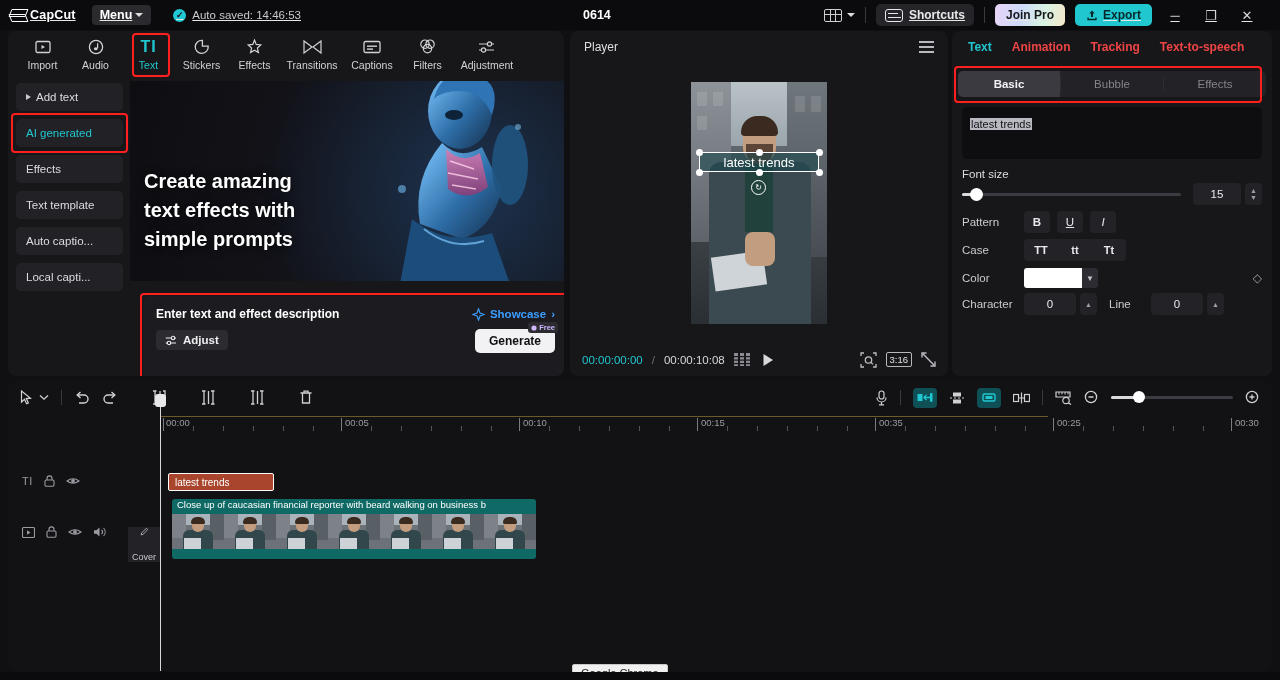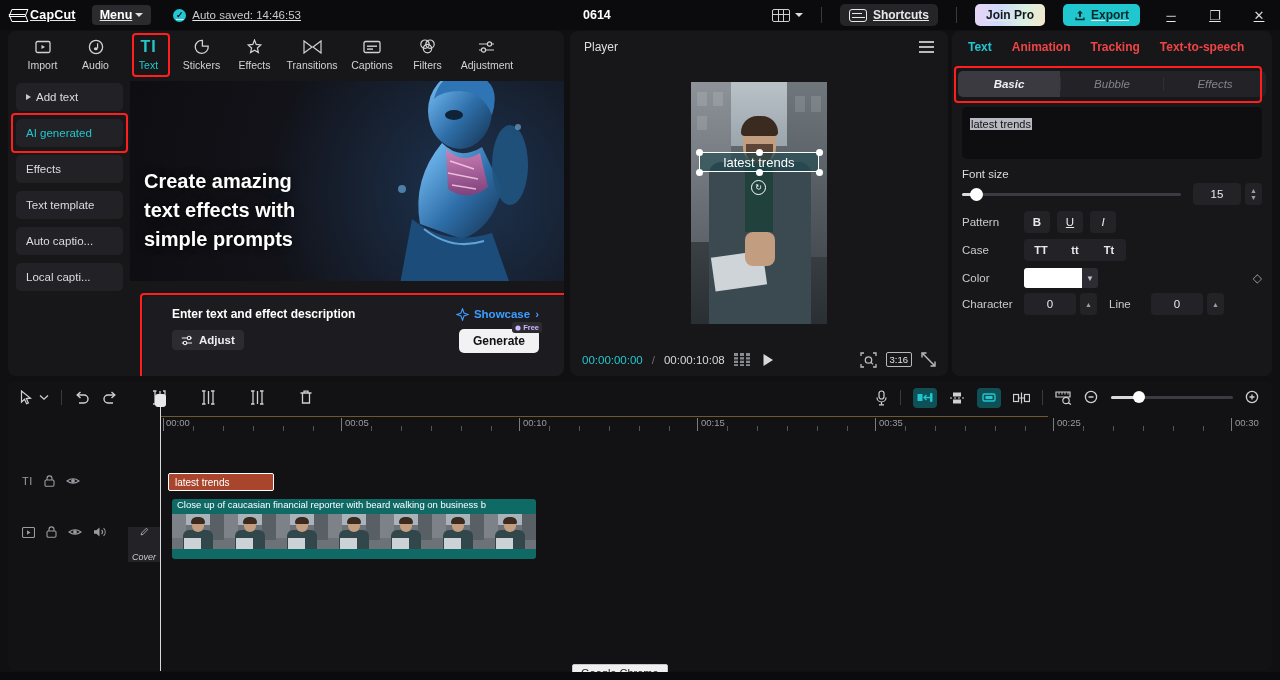--- a/index.html
+++ b/index.html
@@ -30,21 +30,21 @@
     padding: 3px 8px; display: flex; align-items: center; gap: 3px;
     font-size: 12.5px; font-weight: bold; color: #fff; cursor: pointer;
   }
   .caret-d { width:0;height:0;border-left:4px solid transparent;border-right:4px solid transparent;border-top:4px solid #ddd; }
   .autosave { margin-left: 22px; display: flex; align-items: center; gap: 6px; font-size: 11.5px; color: #c9c9cc; }
   .check-badge {
     width: 13px; height: 13px; border-radius: 50%; background: #20c8d4;
     color: #0b0b0d; font-size: 9px; display: flex; align-items: center; justify-content: center; font-weight: bold;
   }
   .proj-title { position:absolute; left: 583px; font-size: 12.5px; font-weight: bold; color:#fff; }
-  .tb-right { margin-left: auto; display: flex; align-items: center; gap: 18px; padding-right: 8px; }
+  .tb-right { margin-left: auto; display: flex; align-items: center; gap: 10px; padding-right: 20px; }
   .kbd-ico {
     width: 18px; height: 13px; border: 1.4px solid #cfcfd2; border-radius: 2px;
     position: relative;
   }
   .kbd-ico i { position:absolute; background:#cfcfd2; }
   .kbd-dd { display:flex; align-items:center; gap:5px; cursor:pointer; }
   .vsep { width: 1px; height: 16px; background: #3a3a3e; }
   .shortcuts {
     display: flex; align-items: center; gap: 6px; background: #252529;
     padding: 4px 9px; border-radius: 5px; font-size: 12px; font-weight: bold; color: #e8e8ea; cursor: pointer;
@@ -92,21 +92,21 @@
     overflow: hidden;
   }
   .promo h2 {
     position: absolute; left: 14px; top: 86px; font-size: 20px; line-height: 29px;
     font-weight: bold; color: #fff; text-shadow: 0 0 8px rgba(0,0,0,.7);
   }
   .robot { position: absolute; right: 12px; top: -12px; width: 210px; height: 215px; }
 
   .prompt-card {
     position: absolute; left: 135px; top: 265px; width: 425px; height: 108px;
-    background: #1c1c20; border-radius: 6px; padding: 11px 29px;
+    background: #1c1c20; border-radius: 6px; padding: 11px 13px;
   }
   .pc-head { display: flex; align-items: center; justify-content: space-between; }
   .pc-title { font-size: 12px; font-weight: bold; color: #fff; }
   .showcase { display:flex; align-items:center; gap:5px; font-size: 11.5px; font-weight:bold; color:#3b9dff; cursor:pointer; }
   .pc-input {
     margin-top: 9px; height: 30px; background: #0e0e11; border-radius: 5px;
     display: flex; align-items: center; padding: 0 10px; gap: 0;
   }
   .pc-ph { font-size: 11.5px; color: #74747c; }
   .pc-div { width: 1px; height: 15px; background: #4a4a52; margin: 0 12px; }
@@ -168,21 +168,21 @@
   .ratio-box { border:1.3px solid #b7b7bd; border-radius:2px; font-size:9.5px; padding:1px 3px; color:#e3e3e7; cursor:pointer; }
 
   
   .right-panel {
     position: absolute; left: 952px; top: 31px; width: 320px; height: 345px;
     background: #17171a; border-radius: 8px; overflow: hidden;
   }
   .rp-tabs { display:flex; align-items:center; gap: 20px; height: 32px; padding: 0 16px; }
   .rp-tab { font-size: 12px; font-weight: bold; color: #ef4444; cursor: pointer; }
   .rp-tab.active { color: #21c7cf; }
-  .seg-wrap { margin: 8px 6px 0; position: relative; font-style: italic; }
+  .seg-wrap { margin: 8px 6px 0; position: relative; }
   .segmented { display: flex; background: #232327; border-radius: 5px; height: 26px; overflow: hidden; }
   .seg { flex: 1; display:flex; align-items:center; justify-content:center; font-size:11.5px; color:#83838b; cursor:pointer; }
   .seg.active { background: #3a3a40; color: #f2f2f5; font-weight: bold; }
   .seg-div { width:1px; background:#2e2e34; margin: 6px 0; }
   .text-area {
     margin: 10px 10px 0; height: 52px; background: #0e0e11; border-radius: 5px; padding: 7px 8px;
   }
   .sel-text { background:#b9b9c2; color:#121216; font-size:11px; padding:0 1px; }
   .prop-label { font-size: 11.5px; color: #c9c9cf; }
   .row { display: flex; align-items: center; margin: 0 10px; height: 28px; }
@@ -250,21 +250,21 @@
   .th-bl { position:absolute; left:0;top:0;width:14px;height:24px;background:#7c8288; }
   .th-br { position:absolute; right:0;top:0;width:14px;height:26px;background:#585f65; }
   .th-head { position:absolute; left:20px; top:5px; width:12px; height:13px; border-radius:6px; background:#c39d7f; }
   .th-hair { position:absolute; left:19px; top:3px; width:14px; height:7px; border-radius:7px 7px 2px 2px; background:#3a2a20; }
   .th-body { position:absolute; left:11px; top:16px; width:30px; height:19px; border-radius:6px 6px 0 0; background:#32474c; }
   .th-book { position:absolute; left:12px; top:24px; width:17px; height:11px; background:#ccd2d6; }
 
   .cover-btn {
     position:absolute; left:120px; top:88px; width:32px; height:35px; background:#232327;
     border-radius:0; display:flex; flex-direction:column; align-items:center; justify-content:center;
-    gap:16px; font-size:9px; color:#c7c7cd; cursor:pointer;font-style:italic;
+    gap:16px; font-size:9px; color:#c7c7cd; cursor:pointer;
   }
 
   
   .taskbar-tip {
     position:absolute; left:572px; top:664px; background:#f0f0f0; color:#1a1a1a;
     font-size:11px; padding:2px 8px; border:1px solid #c8c8c8; border-radius:2px;
   }
   .bottom-strip { position:absolute; left:0; bottom:0; width:1280px; height:8px; background:#0b0b0d; }
 </style>
 </head>

